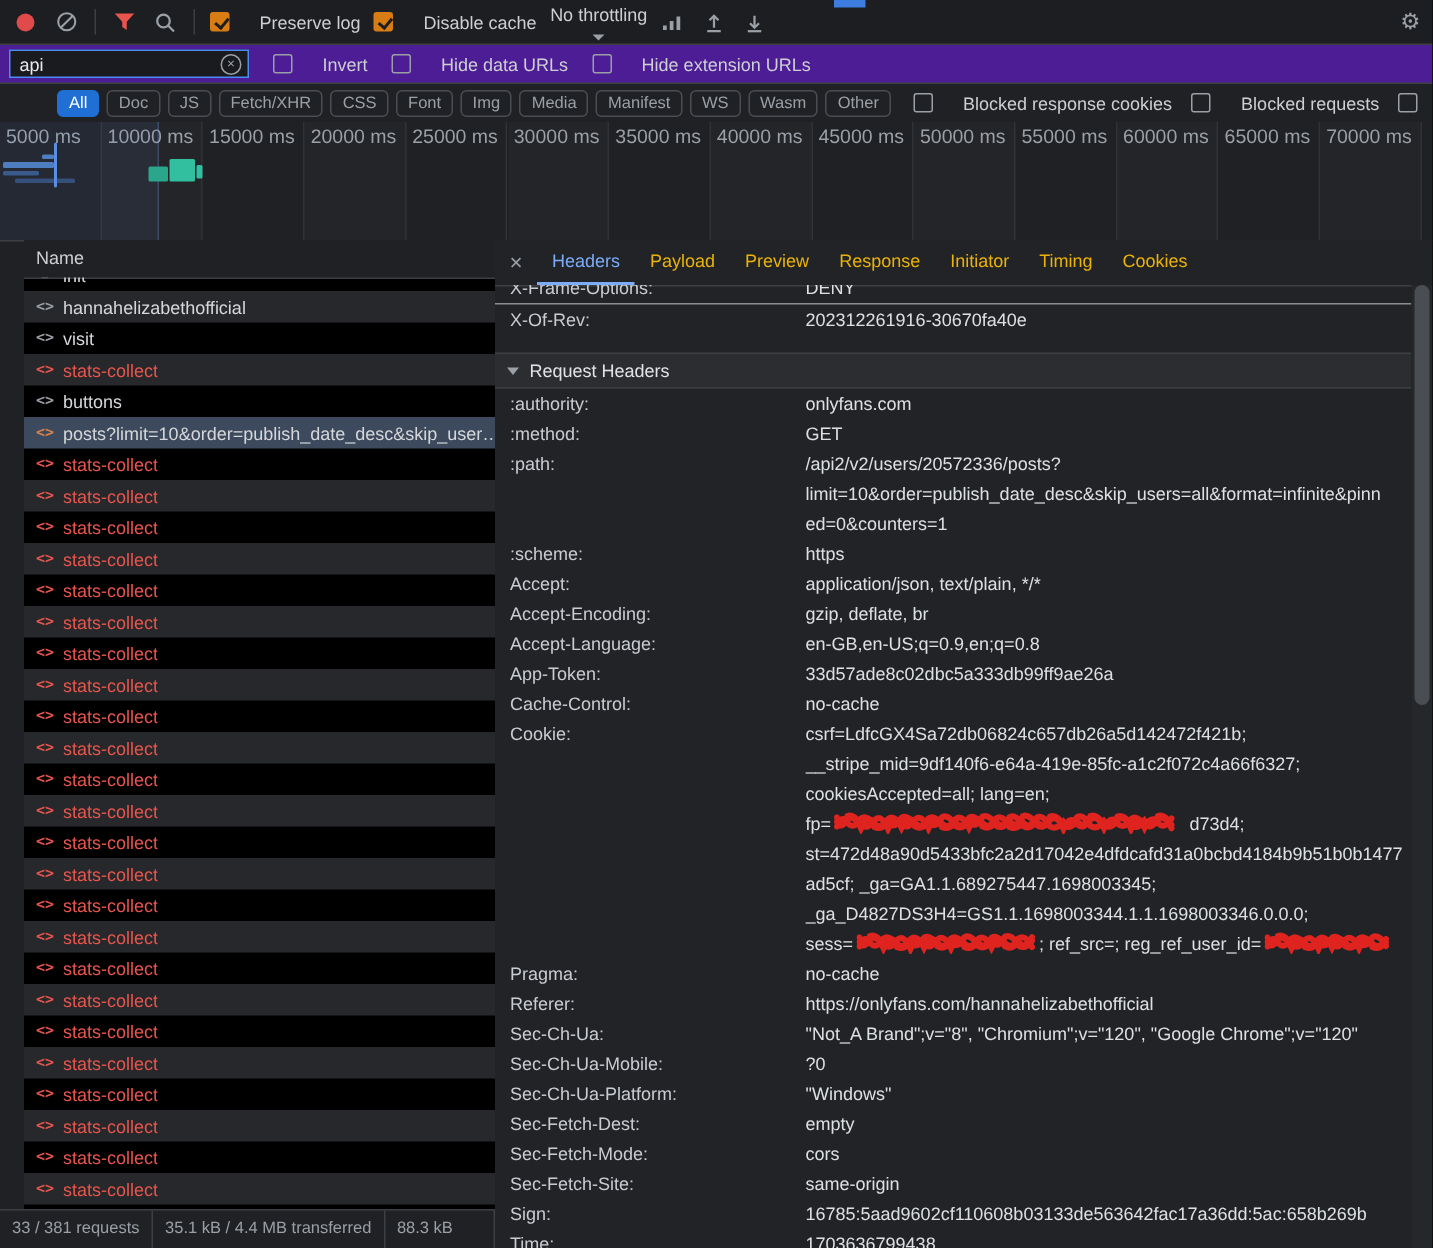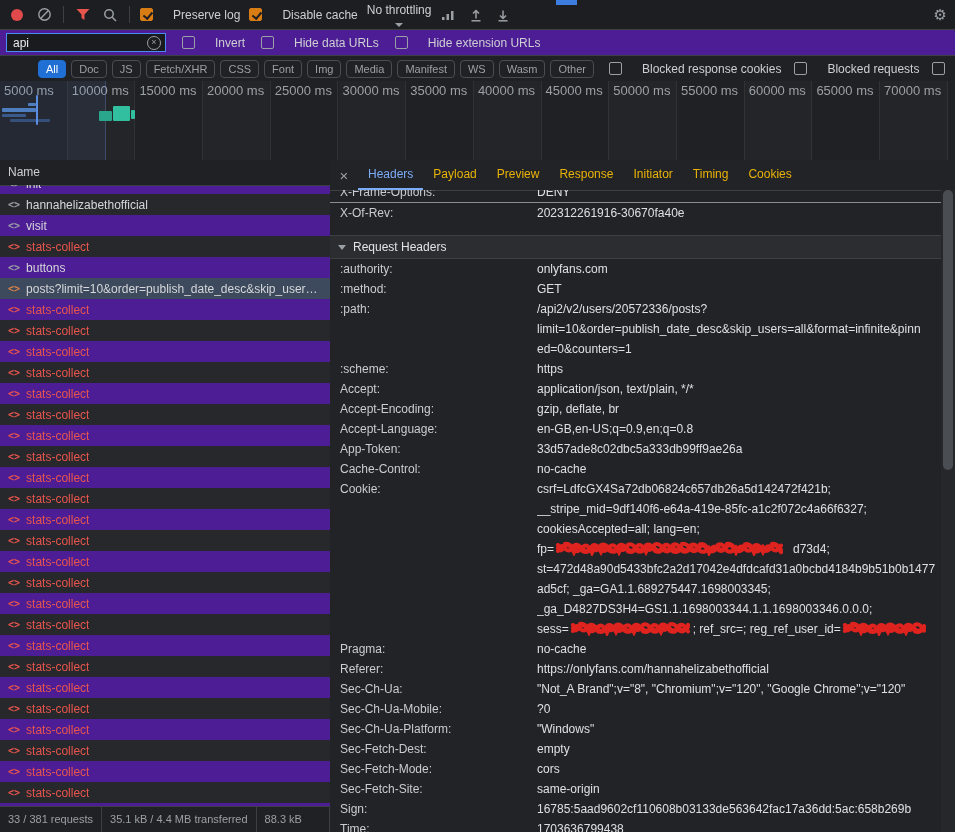--- a/index.html
+++ b/index.html
@@ -49,21 +49,21 @@
             border-bottom:1px solid #3c4043;overflow:hidden;}
   .rcol{position:absolute;top:0;bottom:0;border-right:1px solid #303236;box-sizing:border-box;
         font-size:13px;color:#9aa0a6;padding:2px 0 0 4px;white-space:nowrap;}
   .rcol.alt{background:rgba(255,255,255,0.02);}
   .ov-sel{position:absolute;left:0;top:0;bottom:0;background:rgba(90,140,240,0.08);
           border-right:1px solid rgba(130,170,255,0.25);}
   .ov-bar{position:absolute;border-radius:1px;}
 
   
   .main{position:absolute;top:160px;left:0;right:0;bottom:0;}
-  .leftpane{position:absolute;left:0;top:0;width:362px;bottom:26px;background:#4c1d95;
+  .leftpane{position:absolute;left:16px;top:0;width:362px;bottom:26px;background:#000000;
             border-right:1px solid #3c4043;box-sizing:border-box;overflow:hidden;}
   .name-hdr{height:25px;line-height:24px;padding-left:8px;border-bottom:1px solid #3c4043;
             color:#cdcfd3;background:#202124;}
   .rows{position:absolute;top:25px;left:0;right:13px;bottom:0;overflow:hidden;}
   .rows > .req-row:first-child{margin-top:-12px;}
   .req-row{height:21px;display:flex;align-items:center;gap:6px;padding:0 4px 0 8px;
            white-space:nowrap;overflow:hidden;}
   .req-row:nth-child(even){background:#26282b;}
   .req-row.selected{background:#3d4a5d;}
   .req-icon{font-family:"DejaVu Sans Mono",monospace;font-size:10px;font-weight:700;

